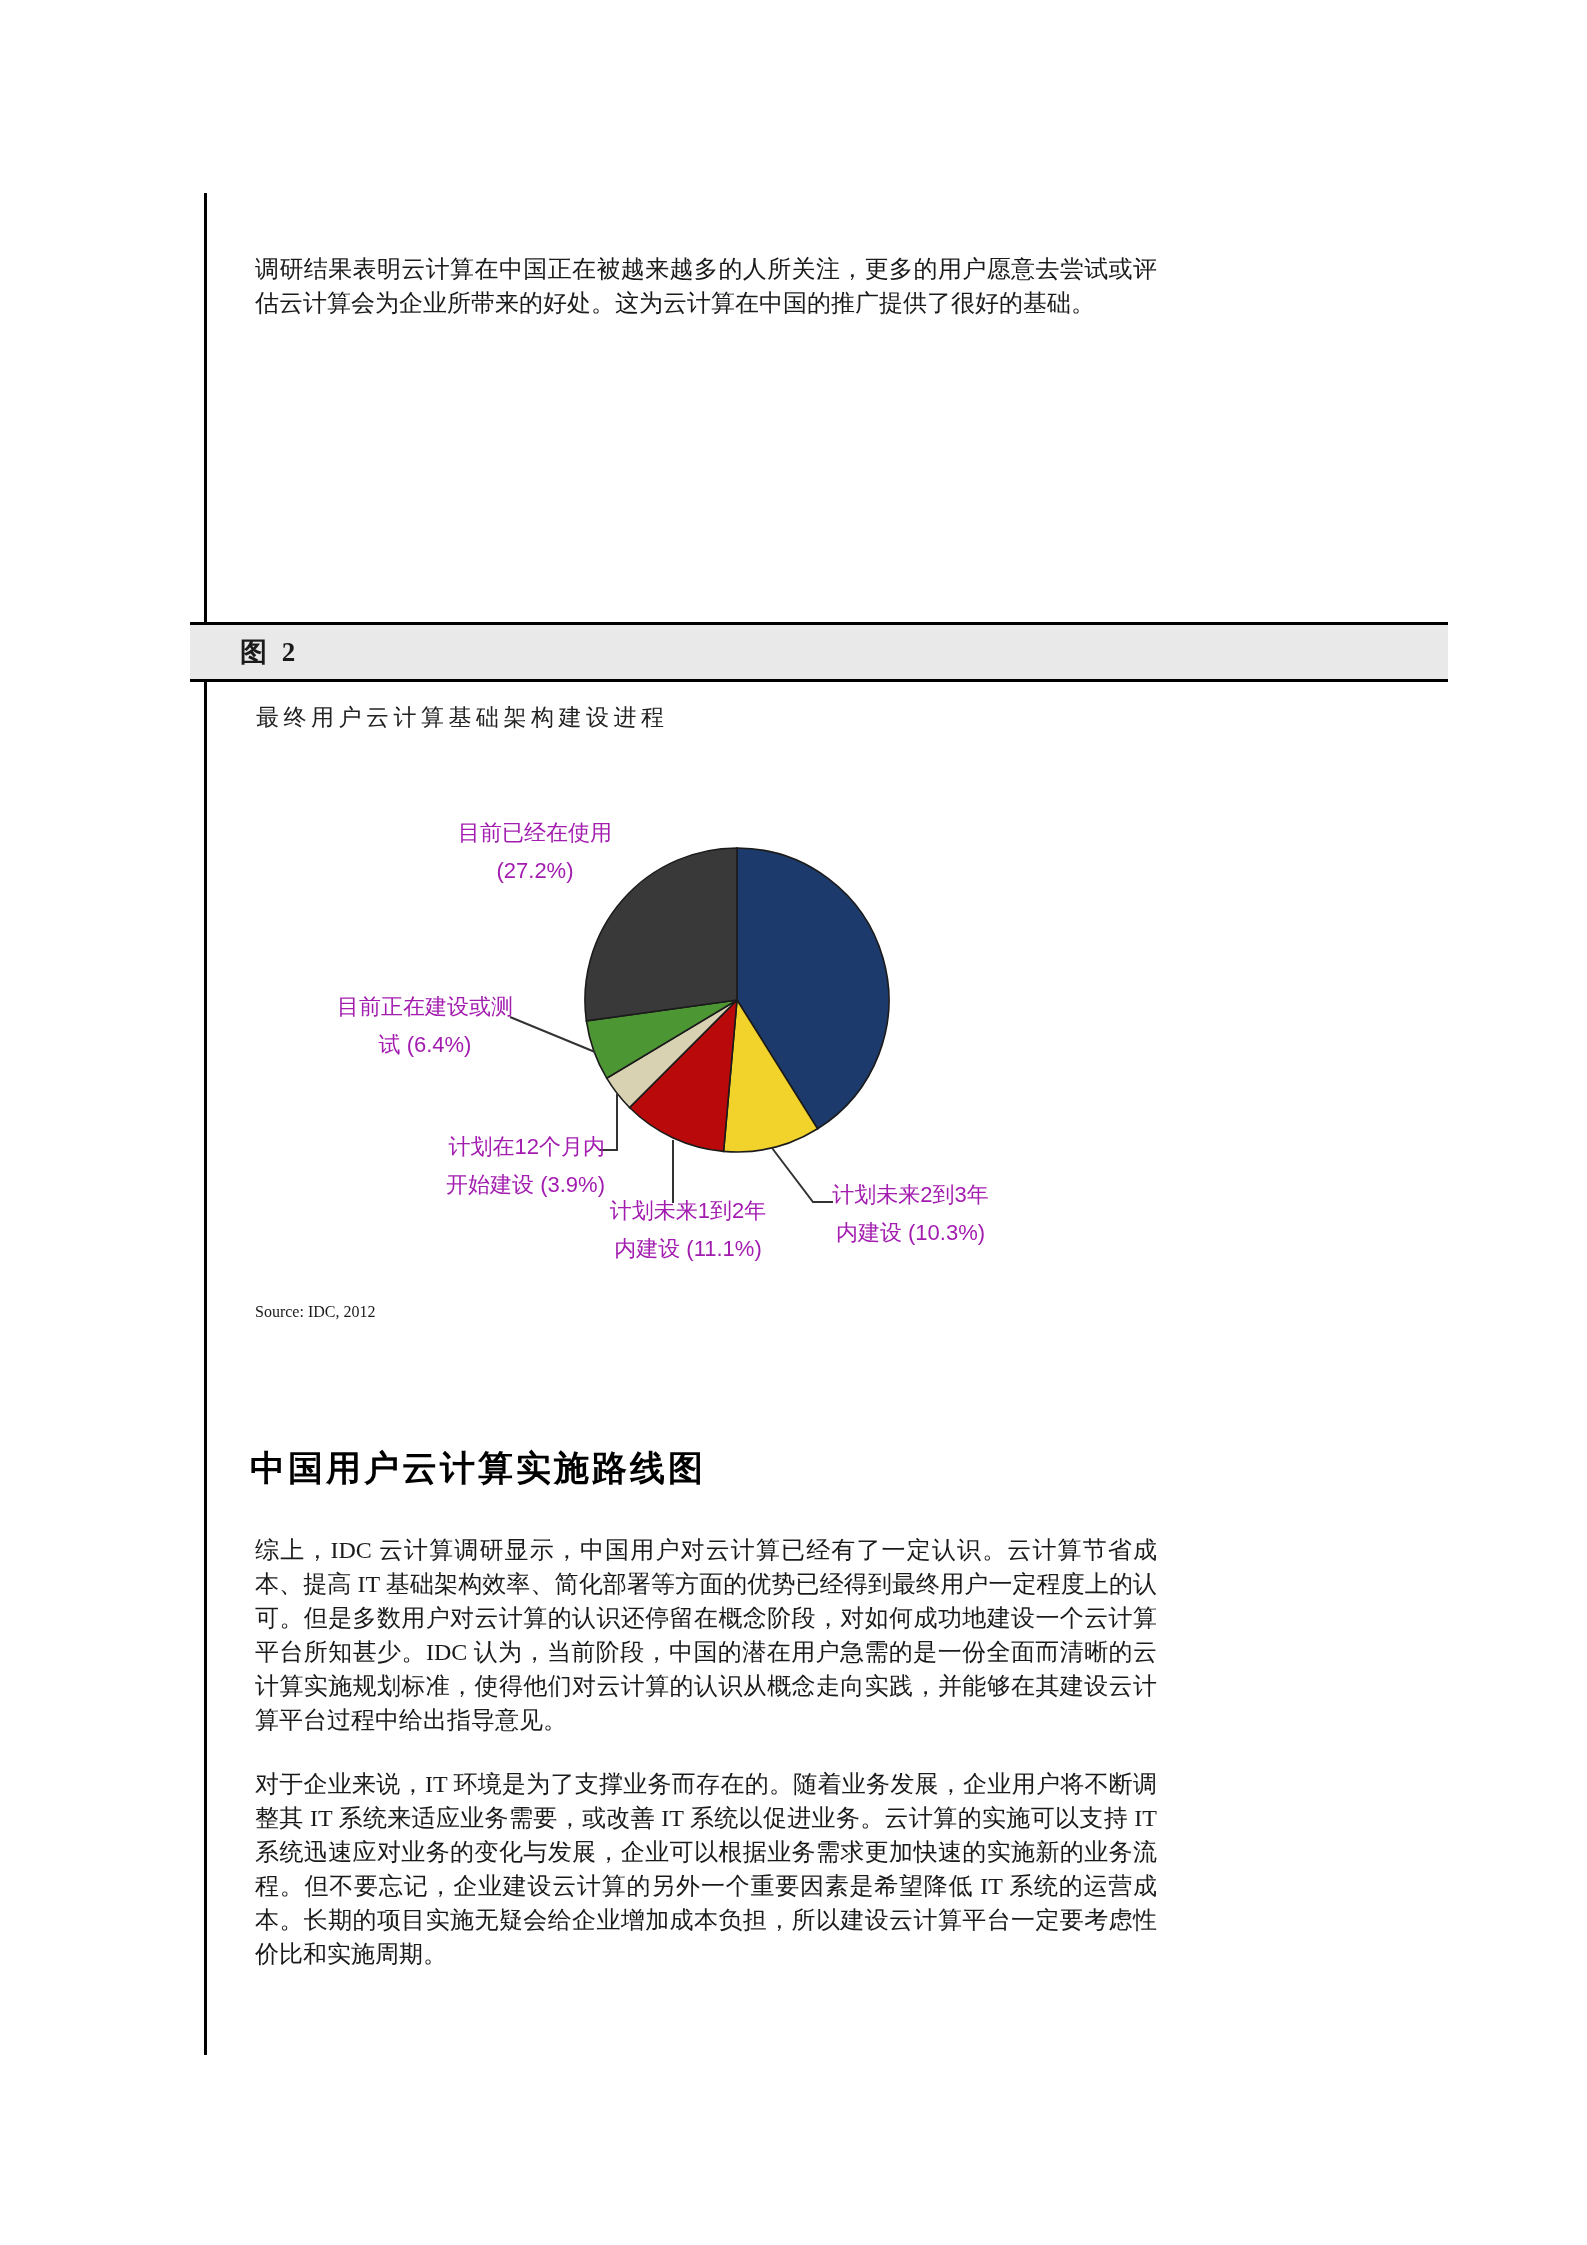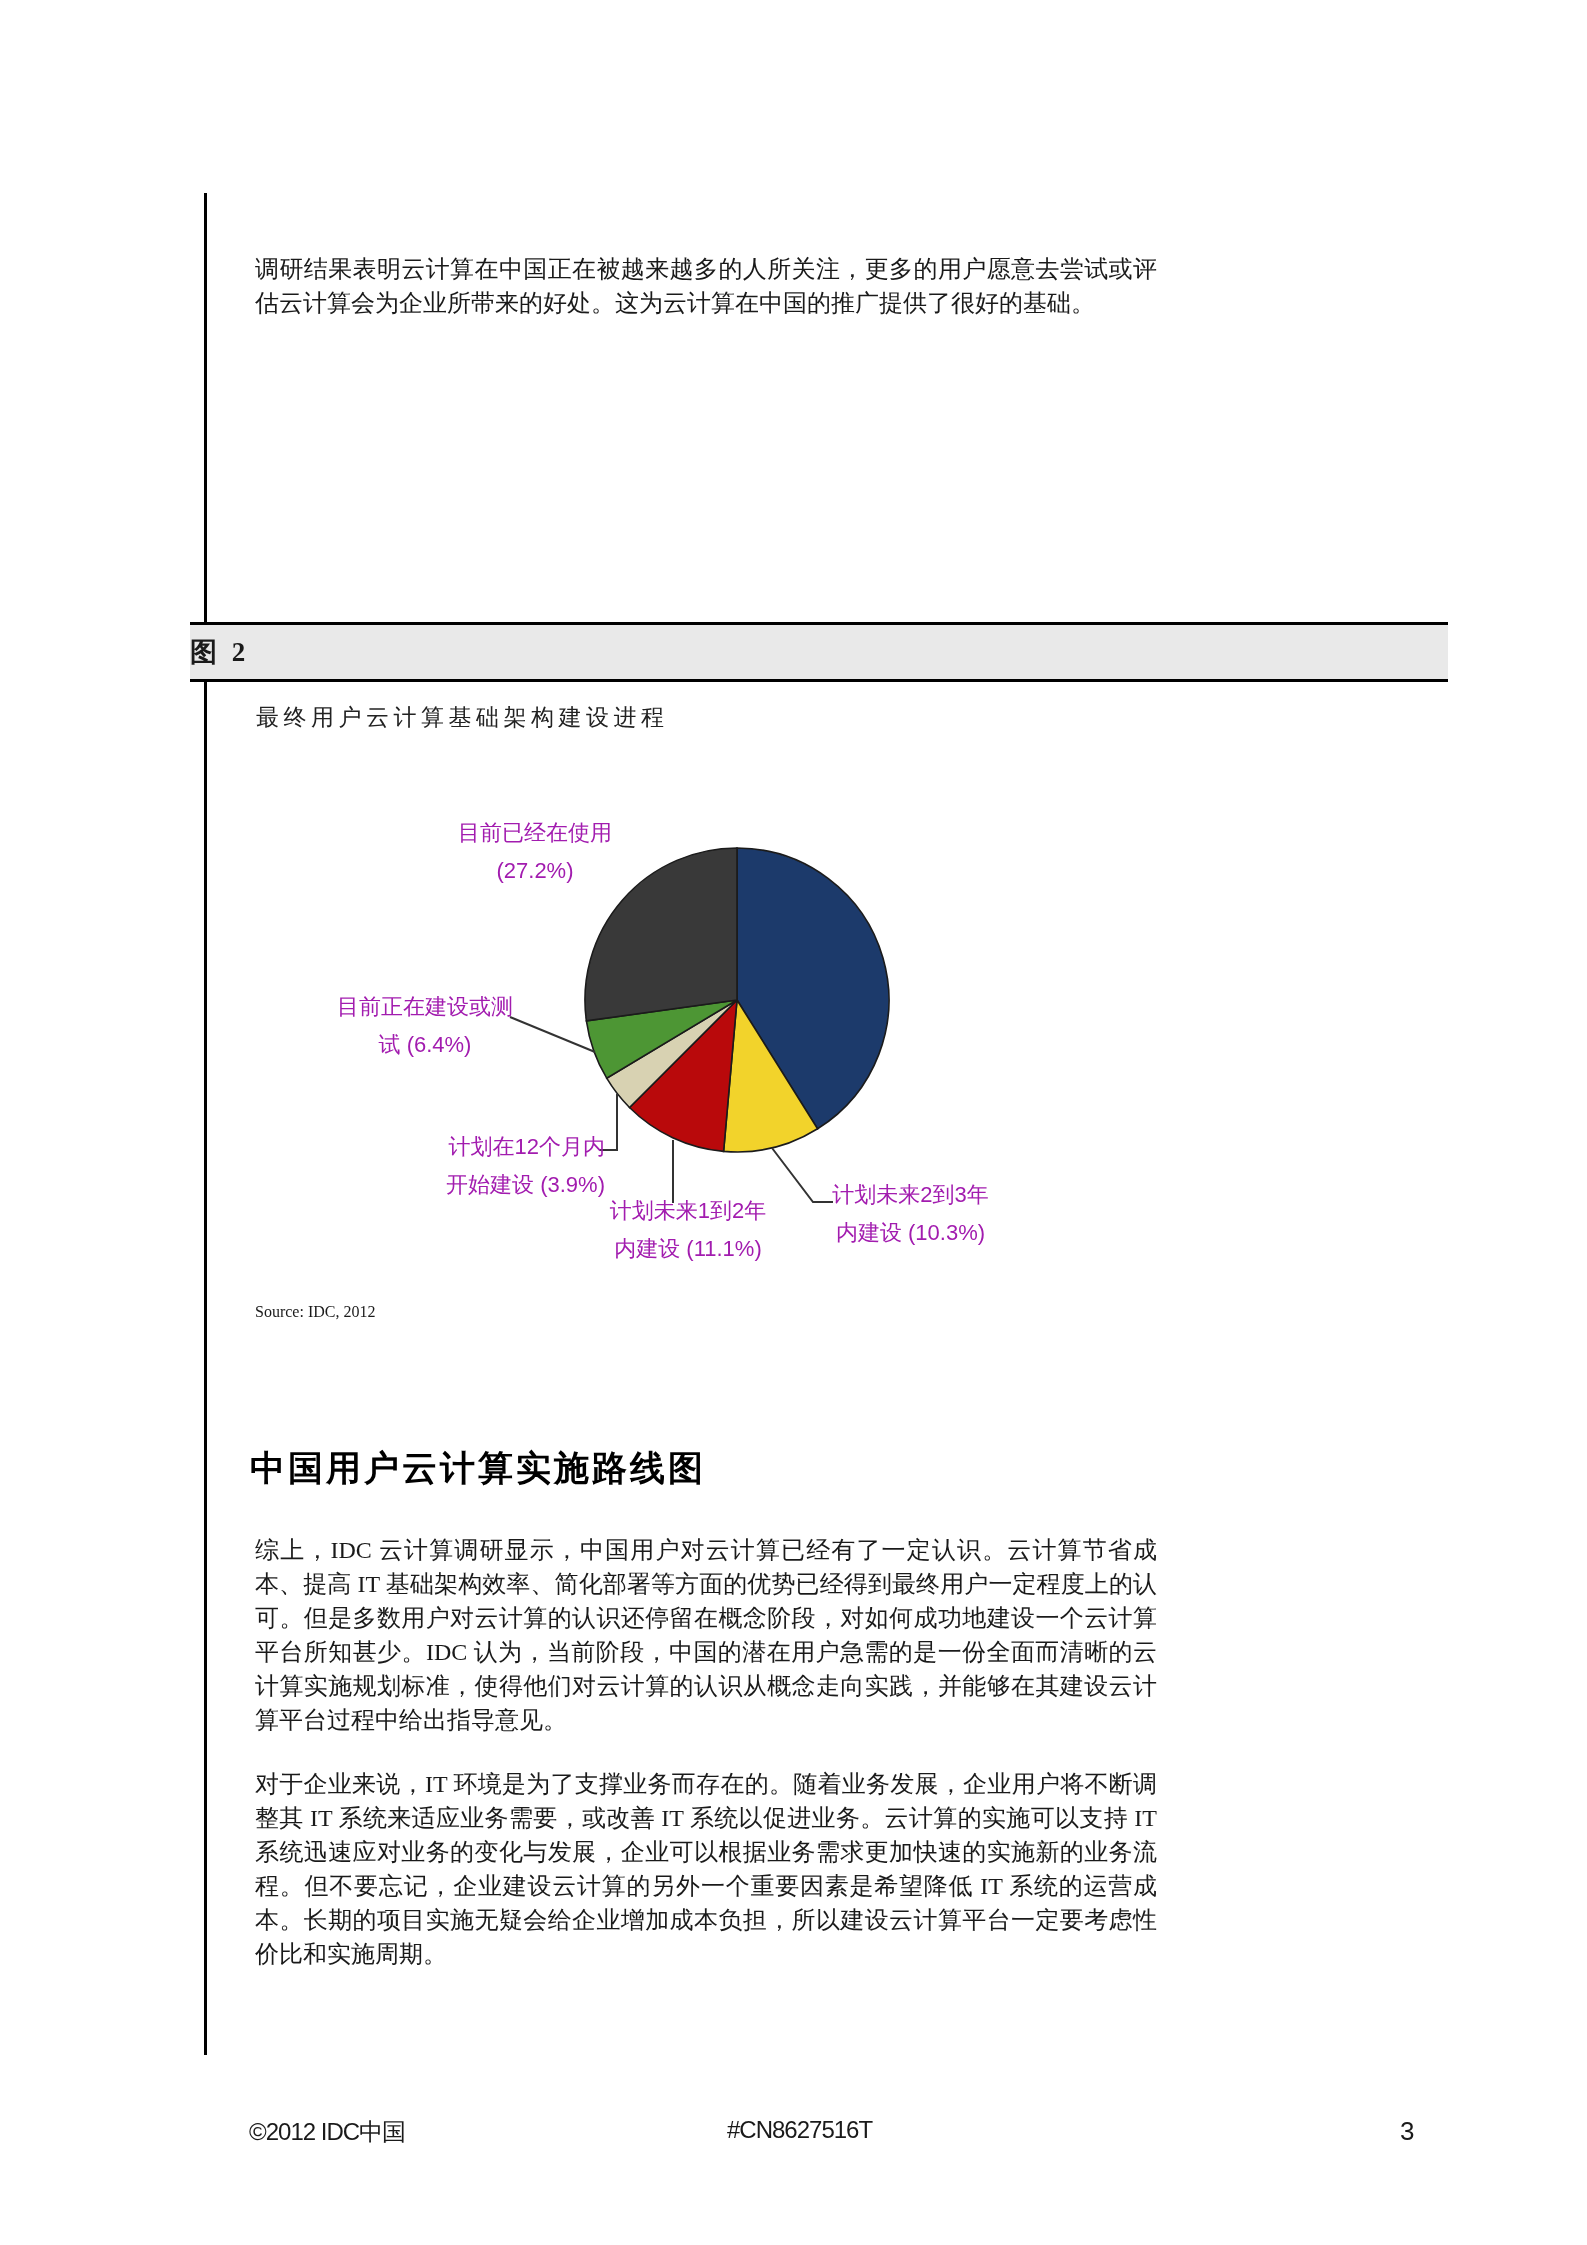--- a/index.html
+++ b/index.html
@@ -21,21 +21,21 @@
   }
   .body-col p{margin:0 0 24px 0;}
   .fig-header{
     position:absolute;left:190px;top:622px;width:1258px;height:60px;
     background:#e9e9e9;
     border-top:3px solid #000;border-bottom:3px solid #000;
     box-sizing:border-box;
     display:flex;align-items:center;
   }
   .fig-header .fig-label{
-    font-weight:bold;font-size:27px;letter-spacing:4px;
+    margin-left:50px;font-weight:bold;font-size:27px;letter-spacing:4px;
     font-family:"Liberation Serif","DejaVu Serif",serif;
   }
   .fig-title{
     position:absolute;left:256px;top:702px;
     font-size:23px;letter-spacing:4.5px;color:#222;
   }
   
   .chart{
     position:absolute;left:330px;top:790px;width:840px;height:510px;
     filter:blur(0.45px);
@@ -134,19 +134,14 @@
 
   <div class="source-line">Source: IDC, 2012</div>
 
   <div class="section-heading">中国用户云计算实施路线图</div>
 
   <div class="body-col2">
     <p>综上，IDC 云计算调研显示，中国用户对云计算已经有了一定认识。云计算节省成本、提高 IT 基础架构效率、简化部署等方面的优势已经得到最终用户一定程度上的认可。但是多数用户对云计算的认识还停留在概念阶段，对如何成功地建设一个云计算平台所知甚少。IDC 认为，当前阶段，中国的潜在用户急需的是一份全面而清晰的云计算实施规划标准，使得他们对云计算的认识从概念走向实践，并能够在其建设云计算平台过程中给出指导意见。</p>
     <p>对于企业来说，IT 环境是为了支撑业务而存在的。随着业务发展，企业用户将不断调整其 IT 系统来适应业务需要，或改善 IT 系统以促进业务。云计算的实施可以支持 IT 系统迅速应对业务的变化与发展，企业可以根据业务需求更加快速的实施新的业务流程。但不要忘记，企业建设云计算的另外一个重要因素是希望降低 IT 系统的运营成本。长期的项目实施无疑会给企业增加成本负担，所以建设云计算平台一定要考虑性价比和实施周期。</p>
   </div>
 
-  <div class="footer">
-    <span class="f-left">©2012 IDC中国</span>
-    <span class="f-center">#CN8627516T</span>
-    <span class="f-right">3</span>
-  </div>
 
 </div>
 
 </body></html>

